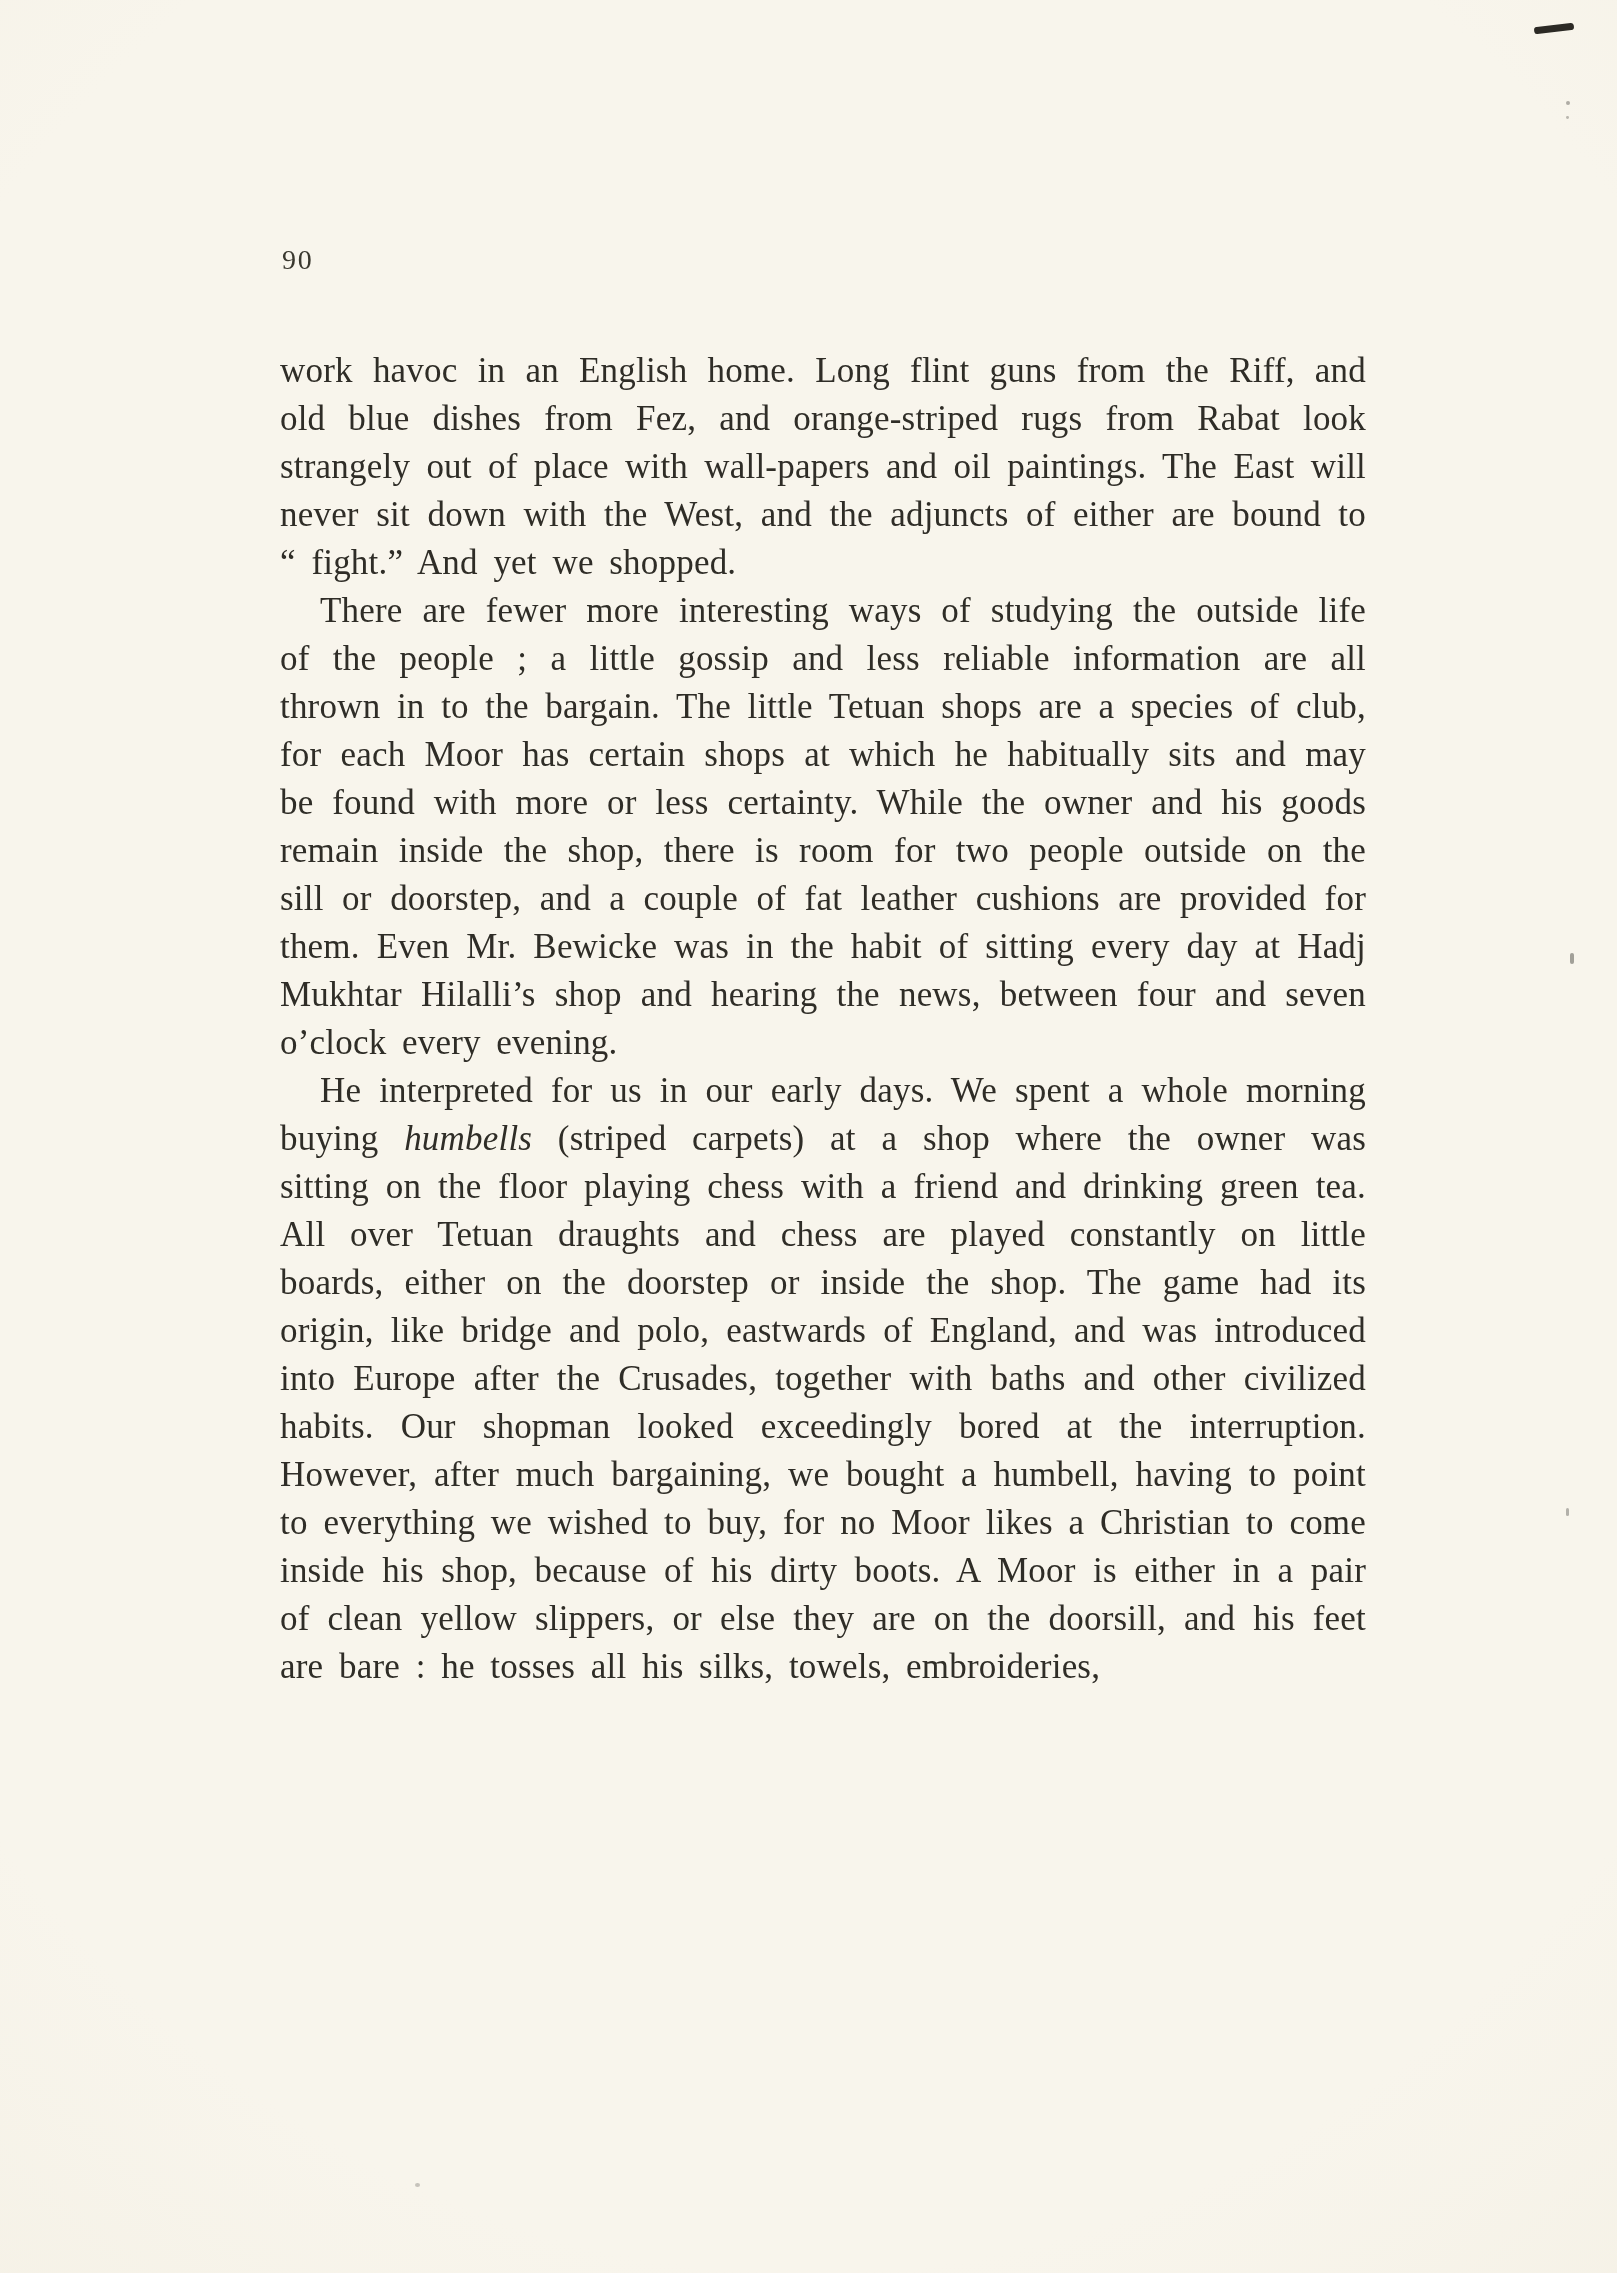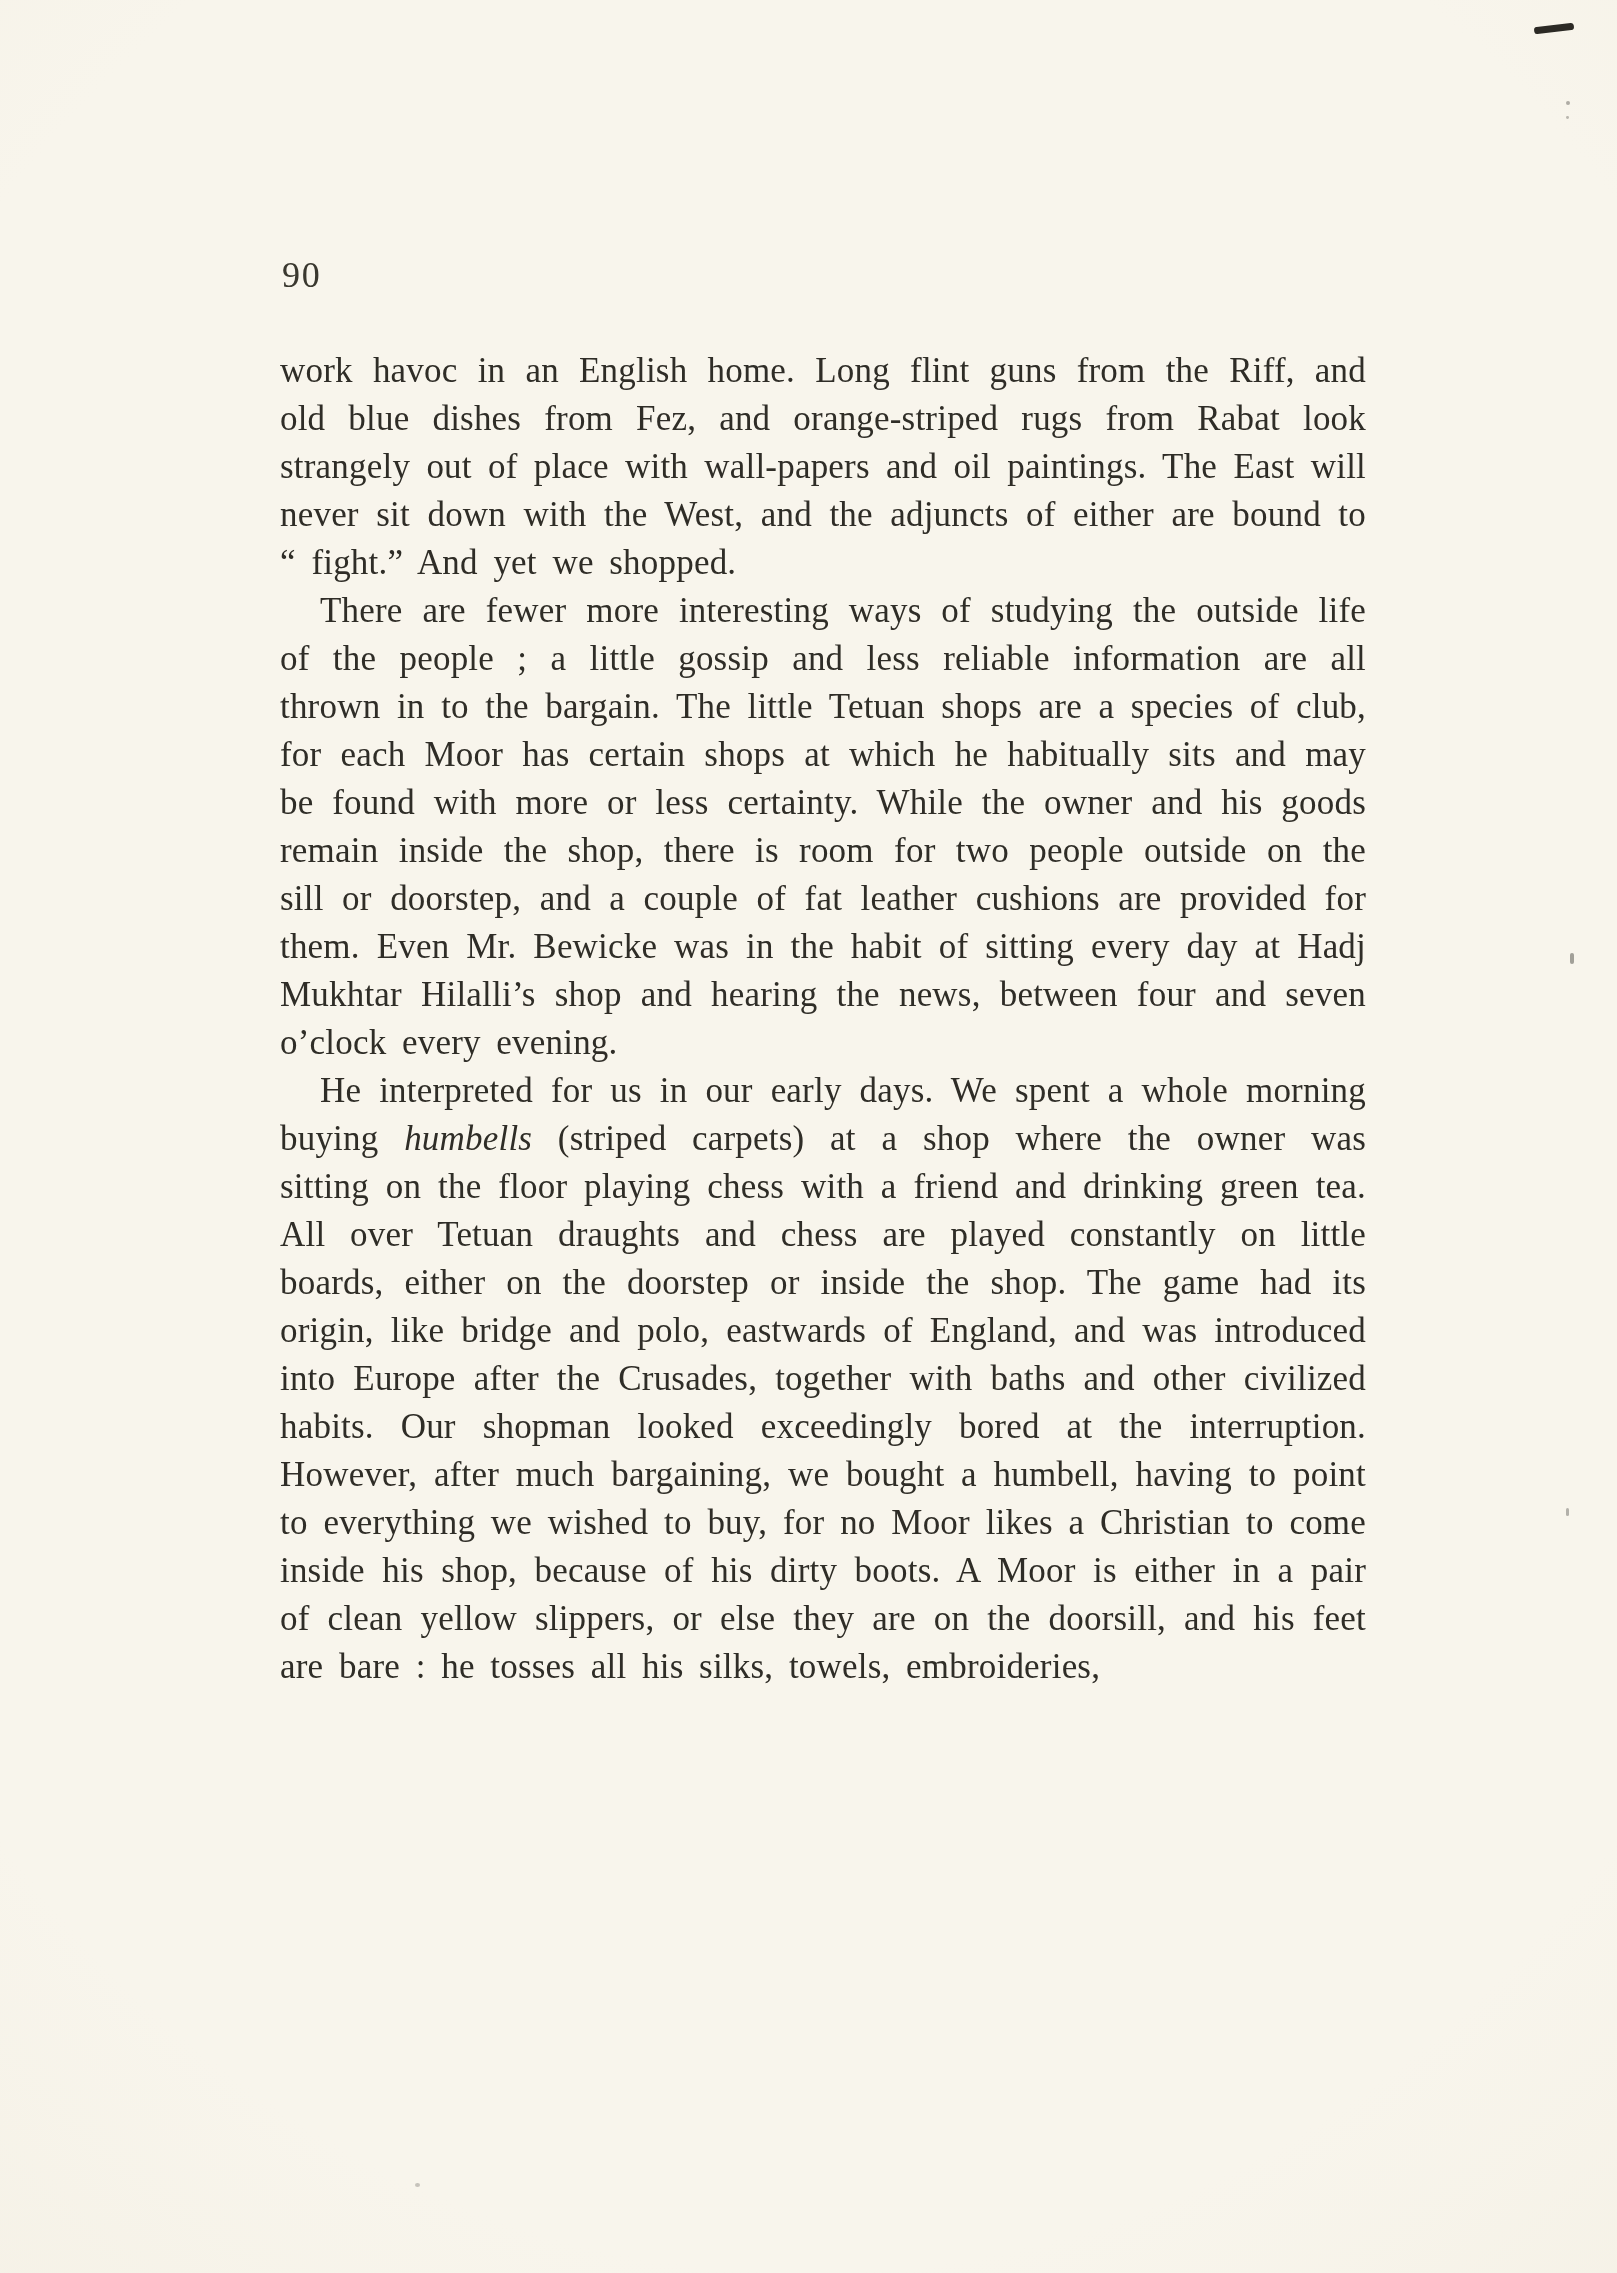--- a/index.html
+++ b/index.html
@@ -22,22 +22,22 @@
     left: 280px;
     top: 240px;
     width: 1086px;
   }
 
   .page-header { position: relative; height: 67px; margin-bottom: 40px; }
 
   .page-number {
     position: absolute;
     left: 1.9px;
-    top: 14px;
-    font-size: 36px;
+    top: 4px;
+    font-size: 28px;
     letter-spacing: 1.9px;
     color: #3a382f;
   }
 
   .page-title {
     text-align: center;
     font-size: 46px;
     letter-spacing: 1px;
     color: #26241e;
   }

